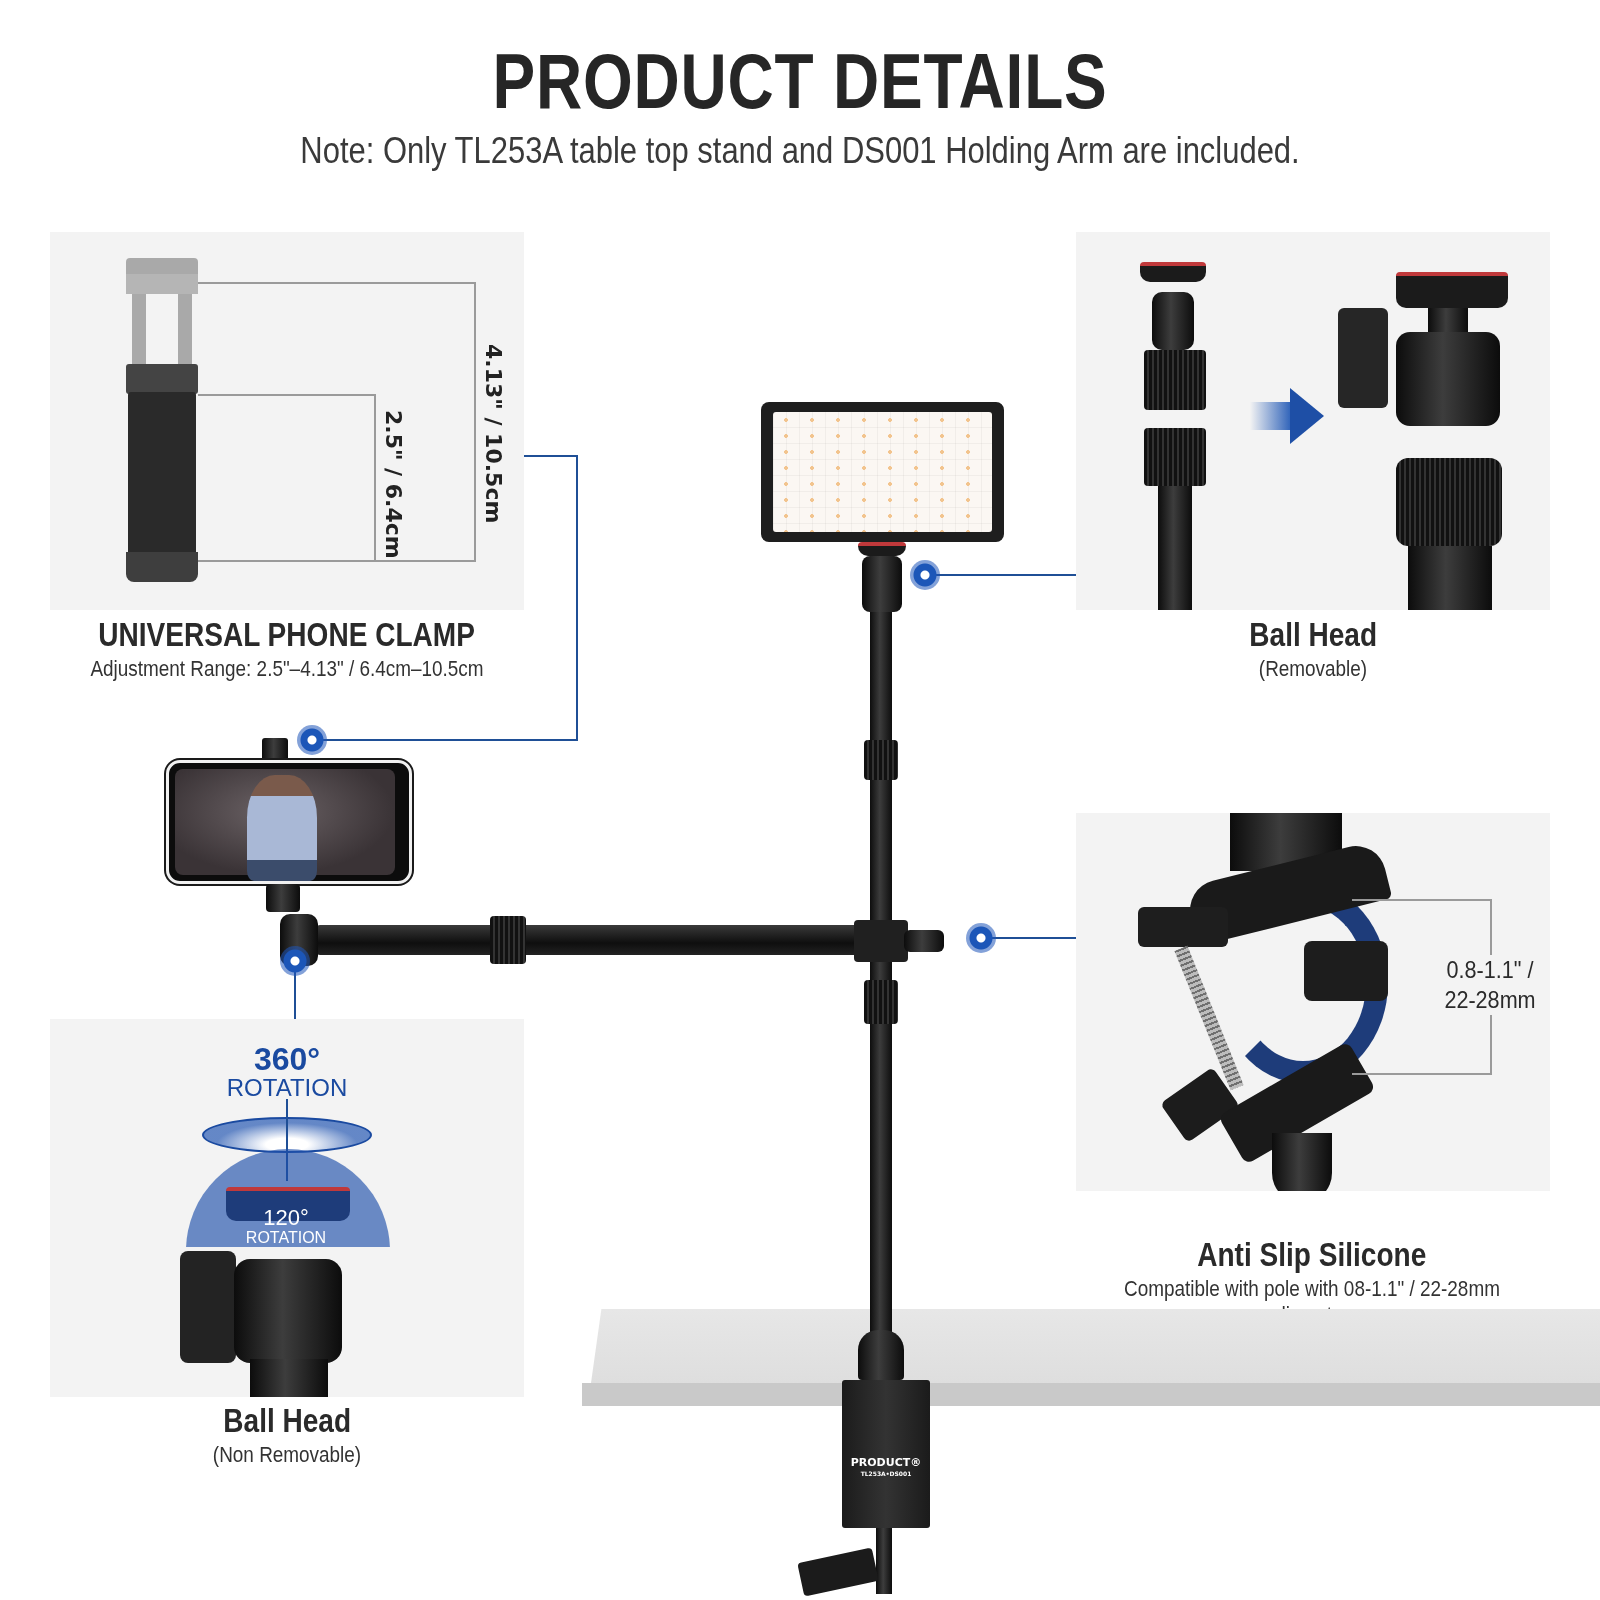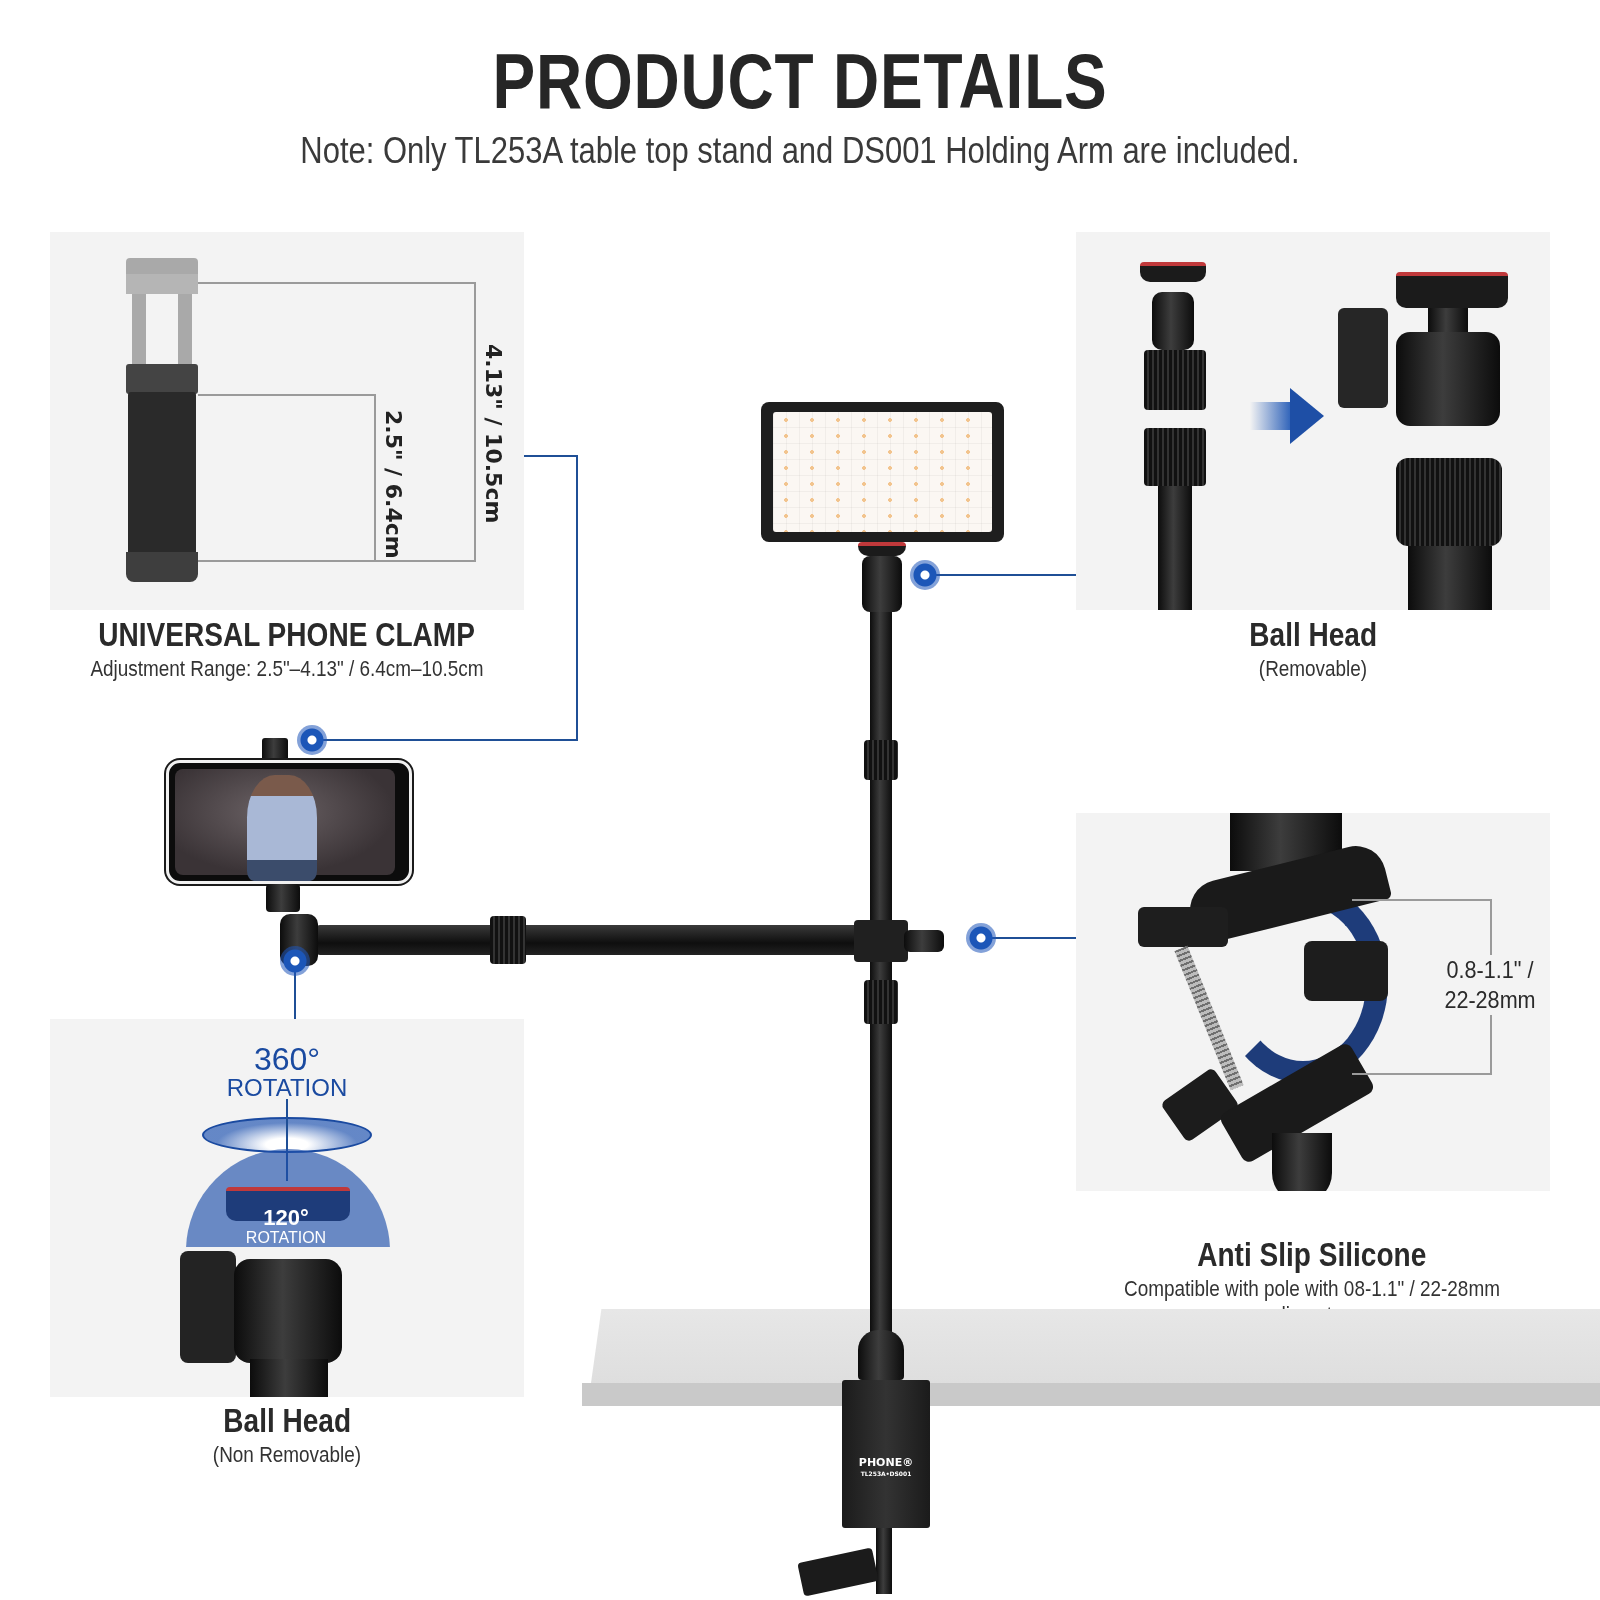--- a/index.html
+++ b/index.html
@@ -67,24 +67,24 @@
   .desk-top { position:absolute; left:591px; top:1309px; width:1009px; height:74px; background: linear-gradient(180deg,#e7e7e7,#dedede); transform: skewX(-8deg); transform-origin: left bottom; }
   .desk-front { position:absolute; left:582px; top:1383px; width:1018px; height:23px; background:#c9c9c9; }
 
   .clamp-block { position:absolute; background: linear-gradient(90deg,#1b1b1b,#333 50%,#1b1b1b); border-radius:3px; }
   .brand { position:absolute; color:#fff; font-weight:700; text-align:center; white-space:nowrap; font-family:"DejaVu Sans", sans-serif; }
 
   .ballhead-dark { position:absolute; background: linear-gradient(90deg,#0c0c0c,#3d3d3d 45%,#0c0c0c); }
   .red-plate { position:absolute; background:#1b1b1b; border-top:4px solid #c0393b; border-radius: 4px 4px 10px 10px; }
 
   .rot-big { position:absolute; text-align:center; color:#1a4aa0; }
-  .rot-big .deg { font-weight:400; font-size:32px; display:block; line-height:32px; }
+  .rot-big .deg { font-weight:700; font-size:32px; display:block; line-height:32px; }
   .rot-big .lbl { font-size:24px; display:block; line-height:26px; }
   .rot-small { position:absolute; text-align:center; color:#ffffff; }
-  .rot-small .deg { font-weight:700; font-size:22px; display:block; line-height:22px; }
+  .rot-small .deg { font-weight:400; font-size:22px; display:block; line-height:22px; }
   .rot-small .lbl { font-size:16px; display:block; line-height:18px; }
 
   .blue-arrow {
     position:absolute; width:0; height:0; border-top:28px solid transparent; border-bottom:28px solid transparent; border-left:34px solid #1e4fa6;
   }
   .blue-arrow-tail { position:absolute; background: linear-gradient(90deg, rgba(30,79,166,0), #2a5fb8); }
 
   .silicone { position:absolute; border-radius:50%; border: 22px solid #1e3c7a; border-left-color: transparent; }
   .measure { position:absolute; font-size:24px; color:#2a2a2a; text-align:center; line-height:30px; transform: scaleX(0.9); }
 </style>
@@ -192,21 +192,21 @@
   <div class="light-face" style="left:773px;top:412px;width:219px;height:120px;"></div>
   <div class="red-plate" style="left:858px;top:542px;width:48px;height:14px;"></div>
   <div class="ballhead-dark" style="left:862px;top:556px;width:40px;height:56px;border-radius:8px;"></div>
 
   <div class="pole" style="left:870px;top:612px;width:22px;height:750px;"></div>
   <div class="knob" style="left:864px;top:740px;width:34px;height:40px;"></div>
   <div class="knob" style="left:864px;top:980px;width:34px;height:44px;"></div>
   <div class="ballhead-dark" style="left:858px;top:1330px;width:46px;height:50px;border-radius:20px 20px 4px 4px;"></div>
 
   <div class="clamp-block" style="left:842px;top:1380px;width:88px;height:148px;"></div>
-  <div class="brand" style="left:842px;top:1456px;width:88px;font-size:11px;">PHONE®</div>
+  <div class="brand" style="left:842px;top:1456px;width:88px;font-size:11px;">PRODUCT®</div>
   <div class="brand" style="left:842px;top:1470px;width:88px;font-size:6px;">TL253A•DS001</div>
   <div class="ballhead-dark" style="left:876px;top:1528px;width:16px;height:66px;"></div>
   <div style="position:absolute;left:800px;top:1555px;width:76px;height:34px;background:#1b1b1b;border-radius:4px;transform:rotate(-12deg);"></div>
 
   <div class="arm" style="left:314px;top:925px;width:548px;height:30px;"></div>
   <div class="knob" style="left:490px;top:916px;width:36px;height:48px;"></div>
   <div style="position:absolute;left:854px;top:920px;width:54px;height:42px;background:#202020;border-radius:4px;"></div>
   <div class="ballhead-dark" style="left:904px;top:930px;width:40px;height:22px;border-radius:6px;"></div>
 
   <div class="ballhead-dark" style="left:262px;top:738px;width:26px;height:24px;border-radius:3px;"></div>

